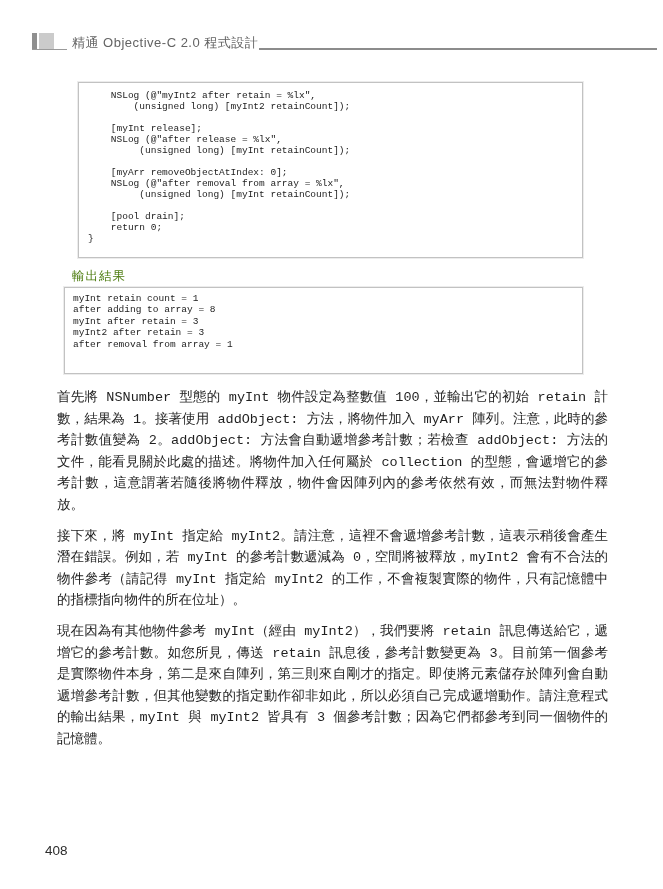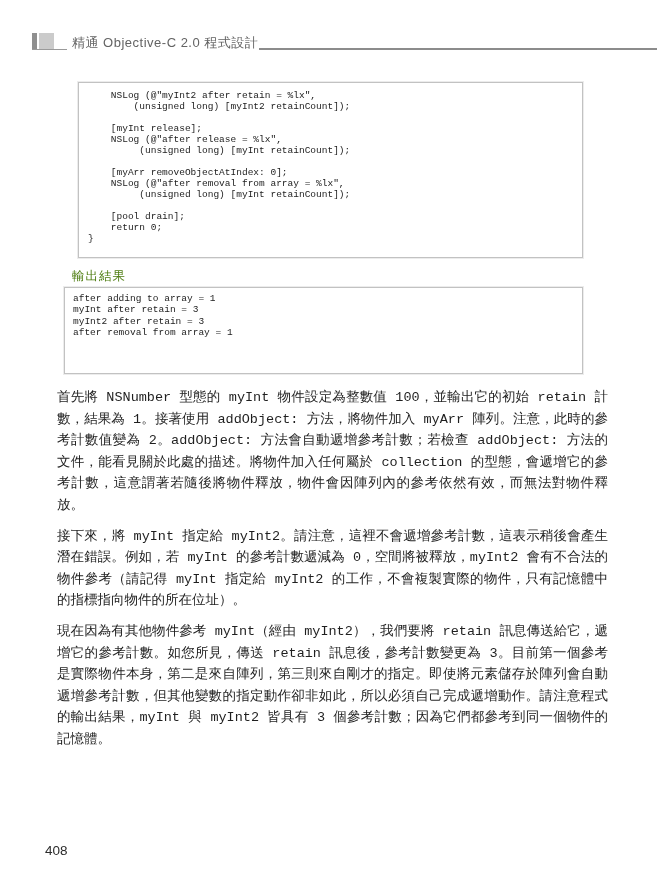--- a/index.html
+++ b/index.html
@@ -114,21 +114,22 @@
       <div class="mono-line">         (unsigned long) [myInt retainCount]);</div>
       <div class="mono-line">&nbsp;</div>
       <div class="mono-line">    [pool drain];</div>
       <div class="mono-line">    return 0;</div>
       <div class="mono-line">}</div>
     </div>
 
   <div class="out-label">輸出結果</div>
 
   <div class="out-box">
-      <div class="mono-line">after adding to array = 1</div>
+      <div class="mono-line">myInt retain count = 1</div>
+      <div class="mono-line">after adding to array = 8</div>
       <div class="mono-line">myInt after retain = 3</div>
       <div class="mono-line">myInt2 after retain = 3</div>
       <div class="mono-line">after removal from array = 1</div>
     </div>
 
   <div class="body-text">
     <p>首先將 NSNumber 型態的 myInt 物件設定為整數值 100，並輸出它的初始 retain 計數，結果為 1。接著使用 addObject: 方法，將物件加入 myArr 陣列。注意，此時的參考計數值變為 2。addObject: 方法會自動遞增參考計數；若檢查 addObject: 方法的文件，能看見關於此處的描述。將物件加入任何屬於 collection 的型態，會遞增它的參考計數，這意謂著若隨後將物件釋放，物件會因陣列內的參考依然有效，而無法對物件釋放。</p>
     <p>接下來，將 myInt 指定給 myInt2。請注意，這裡不會遞增參考計數，這表示稍後會產生潛在錯誤。例如，若 myInt 的參考計數遞減為 0，空間將被釋放，myInt2 會有不合法的物件參考（請記得 myInt 指定給 myInt2 的工作，不會複製實際的物件，只有記憶體中的指標指向物件的所在位址）。</p>
     <p>現在因為有其他物件參考 myInt（經由 myInt2），我們要將 retain 訊息傳送給它，遞增它的參考計數。如您所見，傳送 retain 訊息後，參考計數變更為 3。目前第一個參考是實際物件本身，第二是來自陣列，第三則來自剛才的指定。即使將元素儲存於陣列會自動遞增參考計數，但其他變數的指定動作卻非如此，所以必須自己完成遞增動作。請注意程式的輸出結果，myInt 與 myInt2 皆具有 3 個參考計數；因為它們都參考到同一個物件的記憶體。</p>
   </div>

